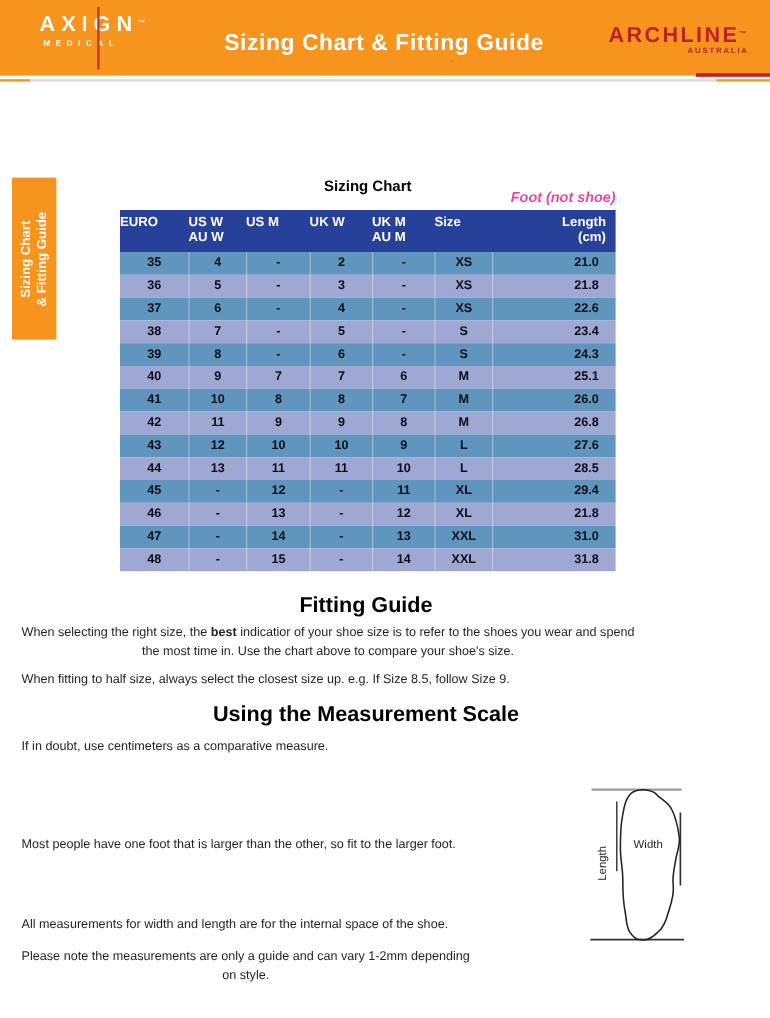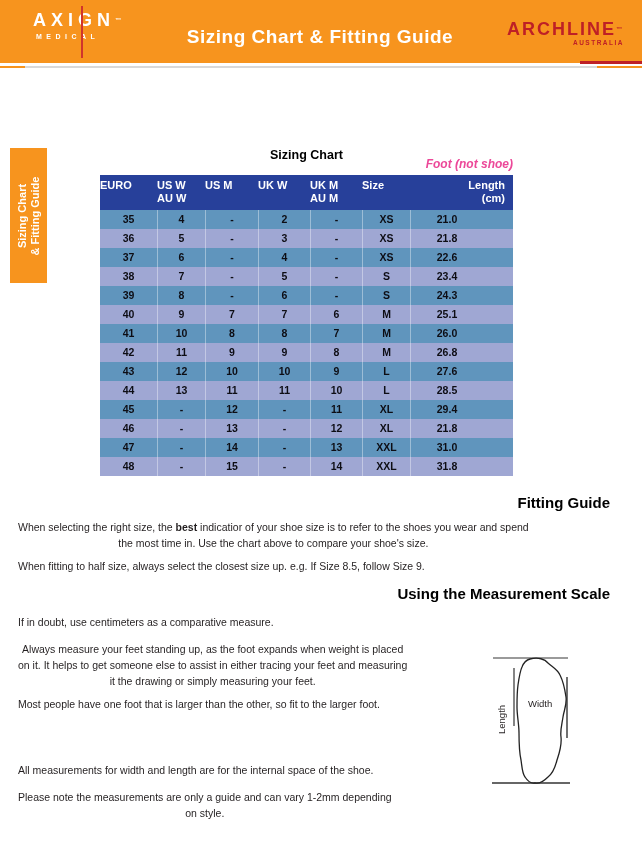--- a/index.html
+++ b/index.html
@@ -39,24 +39,24 @@
   .table{position:absolute;left:100px;top:175px;width:413px;}
   .trow{display:grid;grid-template-columns:57px 48px 53px 52px 52px 48px 103px;}
   .thead{background:var(--navy);color:#fff;height:35px;}
   .thead .tcell{padding-top:4px;font-size:11px;font-weight:bold;line-height:13px;}
   .thead .tcell.c6{text-align:right;padding-right:8px;}
   .trow.body{height:19px;}
   .trow.blu{background:var(--row-blue);}
   .trow.lav{background:var(--row-lavender);}
   .trow.body .tcell{font-size:10.5px;font-weight:bold;color:#0d0d14;line-height:19px;text-align:center;}
   .trow.body .tcell:not(.c0){border-left:1px solid rgba(255,255,255,.38);}
-  .trow.body .tcell.c6{text-align:center;padding-right:30px;}
-
-  
-  .h2{position:absolute;left:0;width:610px;text-align:right;font-size:15px;font-weight:bold;color:#000;}
+  .trow.body .tcell.c6{text-align:right;padding-right:14px;}
+
+  
+  .h2{position:absolute;left:0;width:610px;text-align:center;font-size:18px;font-weight:bold;color:#000;}
   .para{position:absolute;left:18px;font-size:10.5px;line-height:16px;white-space:nowrap;color:#231f20;text-align:center;}
 
   
   .diagram{position:absolute;left:488px;top:628px;width:152px;height:165px;}
   .diagram text{font-family:"Liberation Sans",sans-serif;font-size:9.5px;fill:#231f20;}
 </style>
 </head>
 <body>
 
 <div class="page">
@@ -243,21 +243,20 @@
 
   <div class="h2" style="top:494px;">Fitting Guide</div>
   <div class="para" style="top:519px;">
     <span>When selecting the right size, the </span><b>best</b><span> indicatior of your shoe size is to refer to the shoes you wear and spend</span><br>
     <span>the most time in. Use the chart above to compare your shoe's size.</span>
   </div>
   <div class="para" style="top:558px;">When fitting to half size, always select the closest size up. e.g. If Size 8.5, follow Size 9.</div>
 
   <div class="h2" style="top:585px;">Using the Measurement Scale</div>
   <div class="para" style="top:614px;">If in doubt, use centimeters as a comparative measure.</div>
-  <div class="para" style="top:641px;">Always measure your feet standing up, as the foot expands when weight is placed<br>on it. It helps to get someone else to assist in either tracing your feet and measuring<br>it the drawing or simply measuring your feet.</div>
   <div class="para" style="top:696px;">Most people have one foot that is larger than the other, so fit to the larger foot.</div>
   <div class="para" style="top:762px;">All measurements for width and length are for the internal space of the shoe.</div>
   <div class="para" style="top:789px;">Please note the measurements are only a guide and can vary 1-2mm depending<br>on style.</div>
 
   <div class="diagram">
     <svg width="152" height="165" viewBox="0 0 152 165">
       <line x1="5" y1="30" x2="80" y2="30" stroke="#9a9a9a" stroke-width="2"></line>
       <line x1="4" y1="155" x2="82" y2="155" stroke="#333" stroke-width="1.4"></line>
       <line x1="26" y1="40" x2="26" y2="98" stroke="#333" stroke-width="1.2"></line>
       <line x1="79" y1="49" x2="79" y2="110" stroke="#333" stroke-width="1.4"></line>

